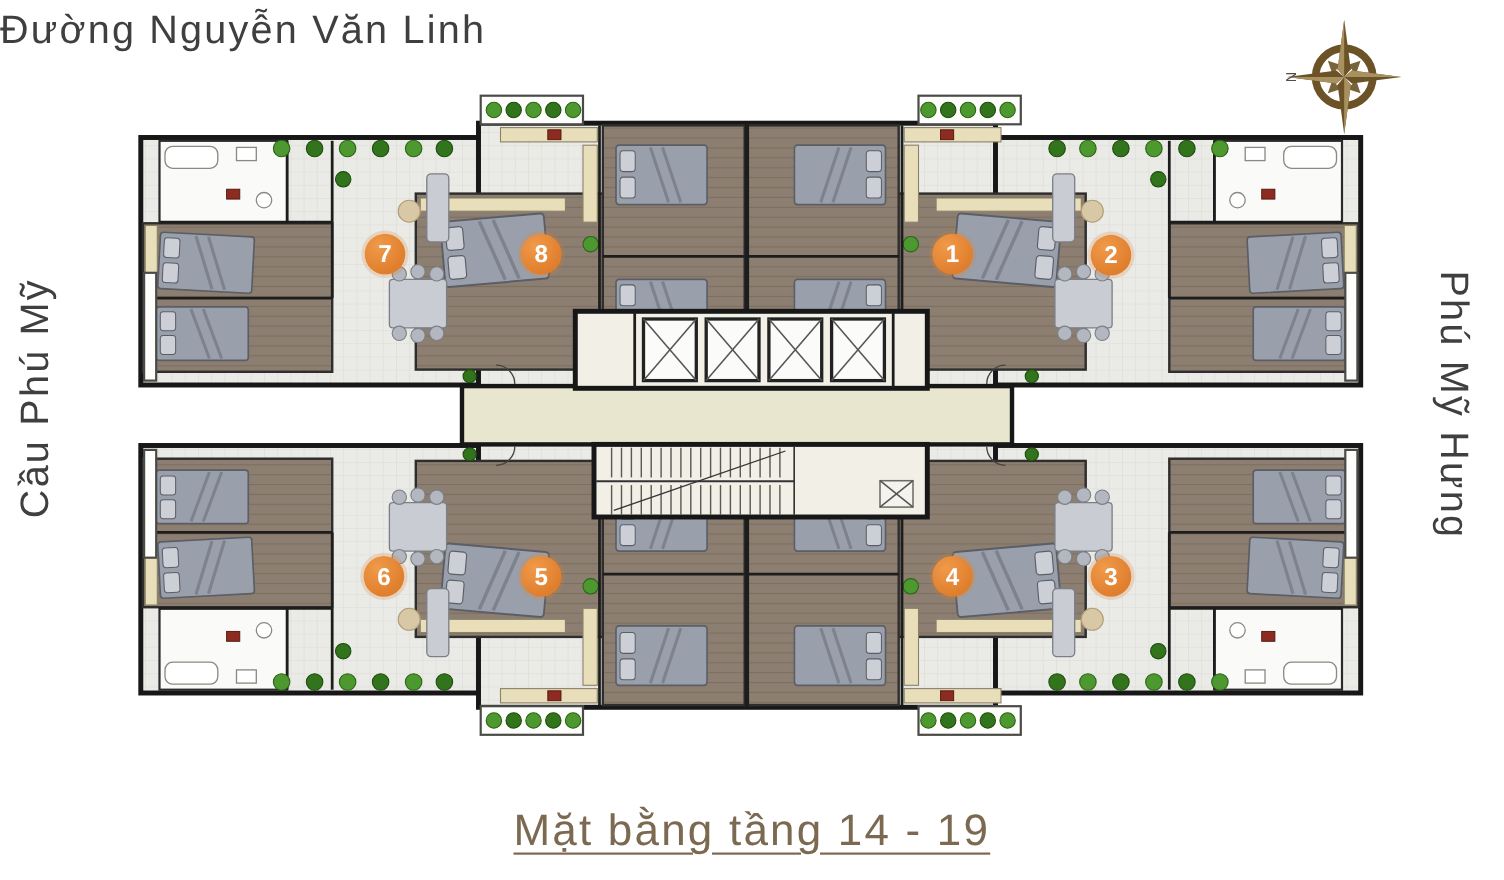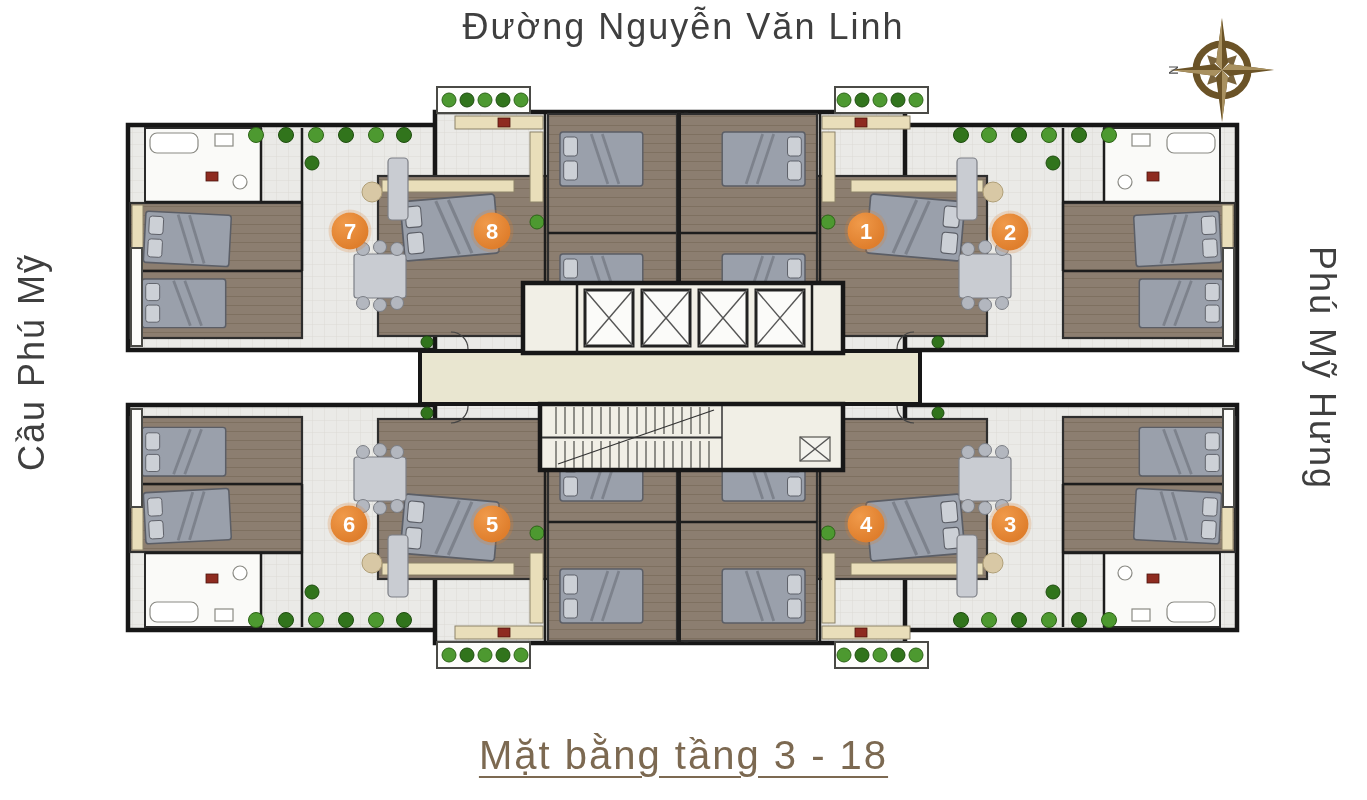--- a/index.html
+++ b/index.html
@@ -1,20 +1,20 @@
 <!DOCTYPE html>
 <html style="--c-badge: #df7e2c; --c-badge_text: #ffffff; --c-caption: #7c6951; --c-street_text: #3f3f3f; --c-wall: #171717; --c-corridor: #e9e6d0; --c-compass: #6b5327;"><head>
 <meta charset="utf-8">
 <style>
   html,body{margin:0;padding:0;background:#ffffff;}
   body{width:1367px;height:800px;position:relative;overflow:hidden;
        font-family:"Liberation Sans", sans-serif;}
   .street{position:absolute;color:var(--c-street_text,#3f3f3f);font-size:36px;
           letter-spacing:2px;white-space:nowrap;}
-  .street-top{top:6px;left:0;width:100%;text-align:center;}
+  .street-top{top:6px;left:0;width:100%;}
   .street-left{top:362px;left:32px;transform:translate(-50%,-50%) rotate(-90deg);}
   .street-right{top:368px;left:1322px;transform:translate(-50%,-50%) rotate(90deg);}
   .caption{position:absolute;top:733px;left:0;width:100%;text-align:center;
            color:var(--c-caption,#7c6951);font-size:40px;letter-spacing:2px;
            text-decoration:underline;text-underline-offset:7px;text-decoration-thickness:2px;}
   #plan-svg{position:absolute;left:0;top:0;}
   #compass{position:absolute;left:1164px;top:10px;}
   #plan-overlay{position:absolute;left:0;top:0;width:1367px;height:800px;pointer-events:none;}
   .badge{position:absolute;width:37px;height:37px;border-radius:50%;
          transform:translate(-50%,-50%);
@@ -45,21 +45,21 @@
   .w2{stroke:#1d1d1d;stroke-width:2.5;}
   .w3{stroke:#1d1d1d;stroke-width:4;}
   .tread{stroke:#5a5a55;stroke-width:1.3;}
 </style>
 </head>
 <body>
 
 <div class="street street-top">Đường Nguyễn Văn Linh</div>
 <div class="street street-left">Cầu Phú Mỹ</div>
 <div class="street street-right">Phú Mỹ Hưng</div>
-<div class="caption">Mặt bằng tầng 3 - 18</div>
+<div class="caption">Mặt bằng tầng 14 - 19</div>
 
 <svg id="compass" width="116" height="120" viewBox="-58 -60 116 120">
   <g stroke="none" fill="var(--c-compass,#6b5327)">
     <circle r="26" fill="none" stroke="var(--c-compass,#6b5327)" stroke-width="7"></circle>
     <g opacity="0.9">
       <path d="M0,-21 L7,-7 L0,-10 L-7,-7 Z" transform="rotate(45)"></path>
       <path d="M0,-21 L7,-7 L0,-10 L-7,-7 Z" transform="rotate(135)"></path>
       <path d="M0,-21 L7,-7 L0,-10 L-7,-7 Z" transform="rotate(225)"></path>
       <path d="M0,-21 L7,-7 L0,-10 L-7,-7 Z" transform="rotate(315)"></path>
     </g>

